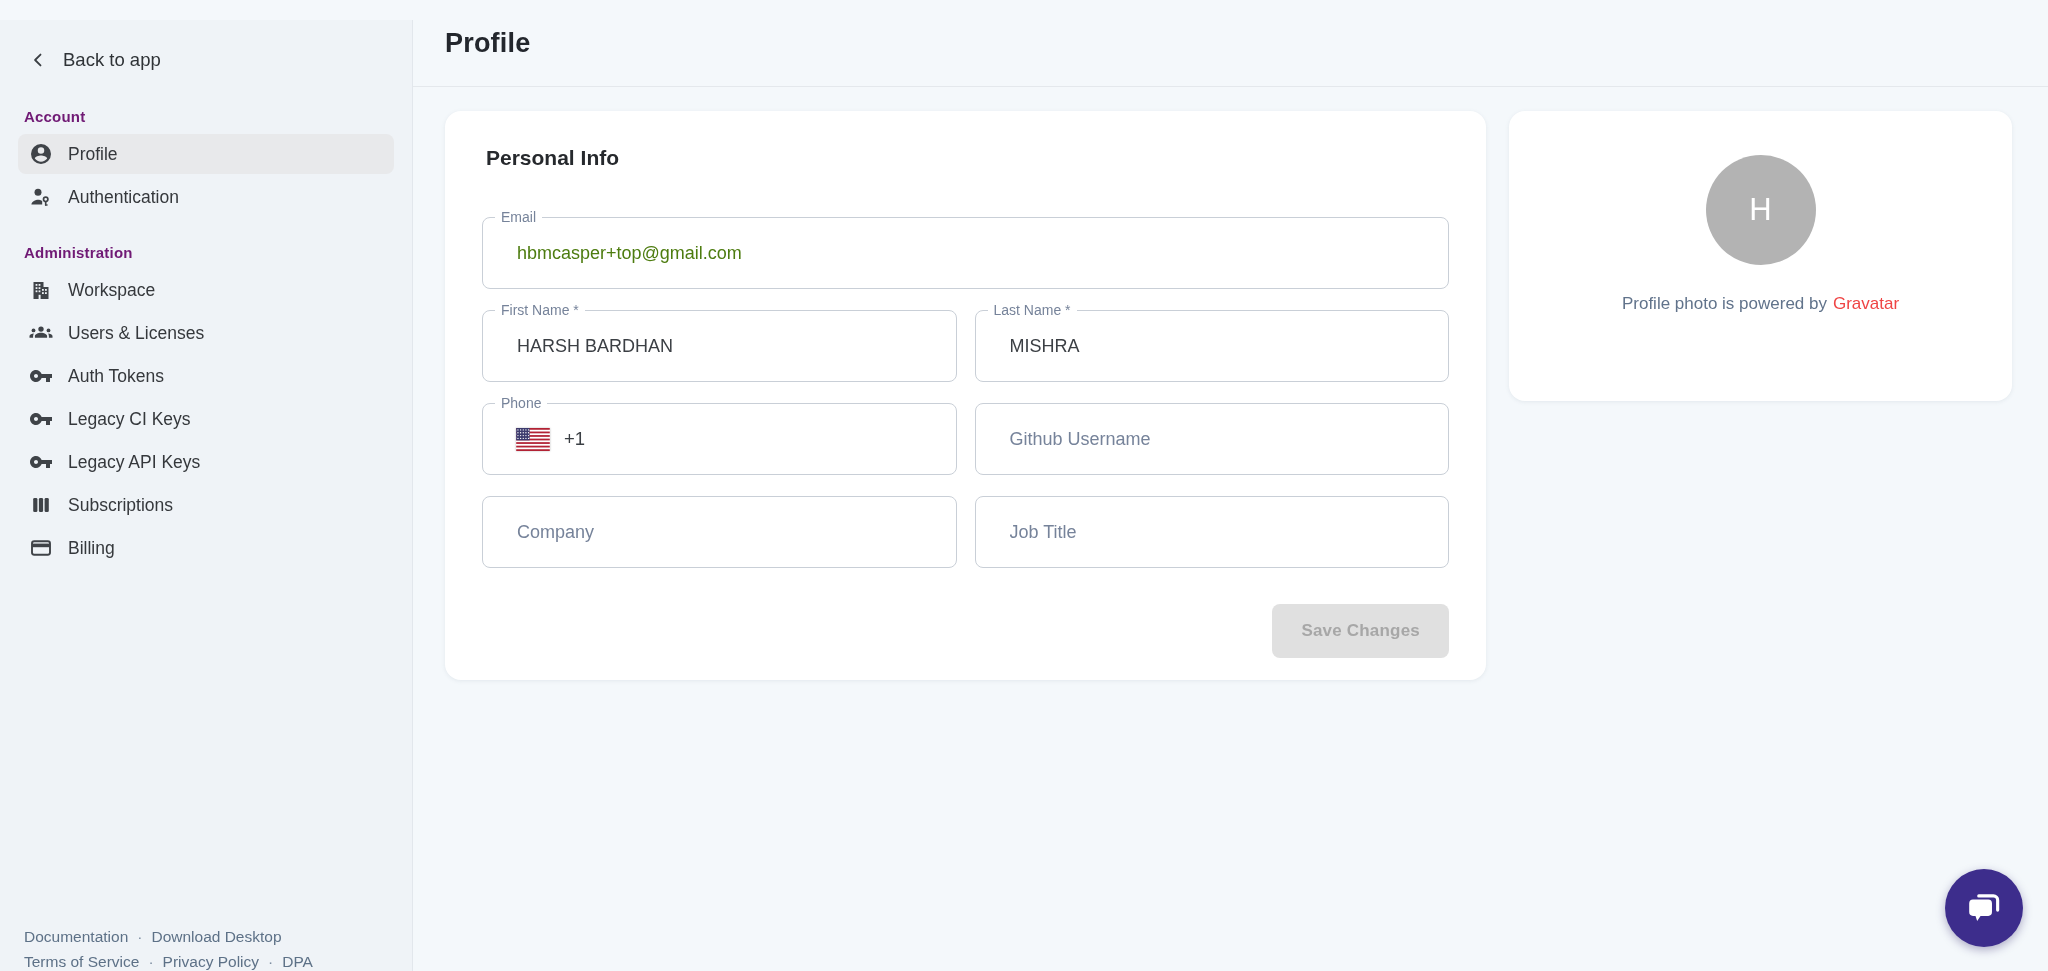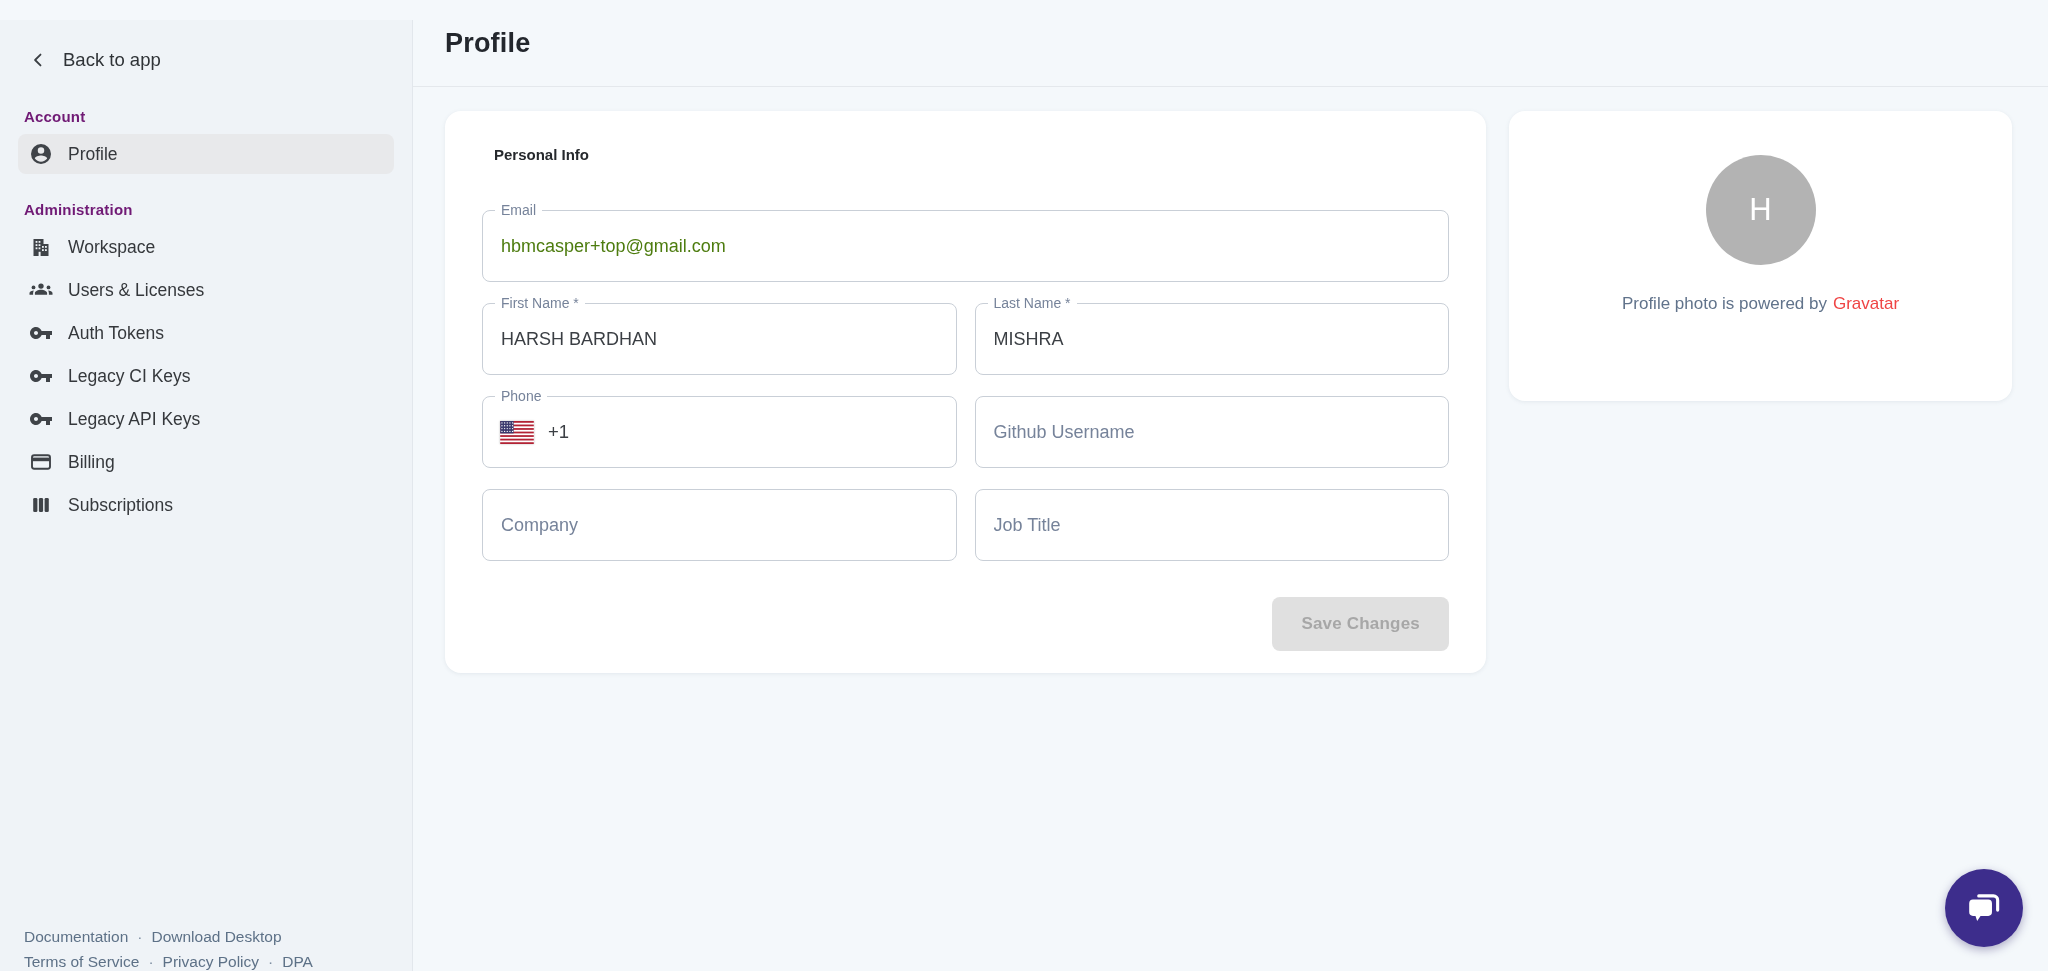--- a/index.html
+++ b/index.html
@@ -30,23 +30,23 @@
   
   .main{flex:1;display:flex;flex-direction:column;background:#f4f8fb;}
   .main-header{height:87px;min-height:87px;box-sizing:border-box;display:flex;align-items:center;
                padding-left:32px;border-bottom:1px solid #e4e8ec;}
   .main-header h1{margin:0;font-size:27px;font-weight:bold;color:#23272d;letter-spacing:.2px;}
   .content{display:flex;align-items:flex-start;gap:23px;padding:24px 36px 0 32px;}
   .card{background:#fff;border-radius:16px;box-shadow:0 1px 4px rgba(80,100,120,.10);}
 
   
   .personal-card{width:1041px;box-sizing:border-box;padding:35px 37px 22px;}
-  .personal-card h2{margin:0 12px 47px;font-size:15px;font-weight:bold;color:#26292d;}
+  .personal-card h2{margin:0 4px 47px;font-size:21px;font-weight:bold;color:#26292d;}
   .field{position:relative;height:72px;box-sizing:border-box;background:#fff;
-         border:1px solid #c9cfd7;border-radius:8px;}
+         border:1px solid #c9cfd7;border-radius:8px;padding-left:16px;}
   .field > label{position:absolute;top:-9px;left:12px;background:#fff;padding:0 6px;
                  font-size:14px;color:#76839a;}
   .field input{width:100%;height:100%;box-sizing:border-box;border:none;outline:none;
                background:transparent;border-radius:8px;padding:0 18px;font-size:18px;
                color:#3b3f44;font-family:inherit;}
   .field input::placeholder{color:#76839a;opacity:1;}
   .field.disabled input{color:#4d7c0f;}
   .row{display:grid;grid-template-columns:1fr 1fr;column-gap:18px;margin-top:21px;}
   .phone-inner{display:flex;align-items:center;height:100%;padding:0 17px;gap:14px;}
   .flag{width:34px;height:23px;box-shadow:0 0 2px rgba(0,0,0,.25);flex:none;cursor:pointer;}
@@ -87,20 +87,32 @@
     <div class="section-title title-account">Account</div>
     <div class="nav">
       <div class="nav-item active">
         <span class="ic">
           <svg width="24" height="24" viewBox="0 0 24 24">
               <path d="M12 2a10 10 0 1 0 0 20 10 10 0 0 0 0-20zm0 3.2a3.25 3.25 0 1 1 0 6.5 3.25 3.25 0 0 1 0-6.5zm0 14.5a7.8 7.8 0 0 1-6.2-3.1c.03-2.05 4.13-3.18 6.2-3.18s6.17 1.13 6.2 3.18a7.8 7.8 0 0 1-6.2 3.1z"></path>
             </svg>
         </span>
         <span>Profile</span>
       </div>
+      <div class="nav-item">
+        <span class="ic">
+          <svg width="24" height="24" viewBox="0 0 24 24">
+            <circle cx="9" cy="7.3" r="3.5"></circle>
+            <path d="M2.4 19.6c0-3.3 4.4-4.9 6.6-4.9 1.2 0 2.9.5 4.2 1.3v3.6H2.4z"></path>
+            <circle cx="16.7" cy="14.3" r="2.2" fill="none" stroke="#3f4348" stroke-width="1.7"></circle>
+            <rect x="15.9" y="16.4" width="1.6" height="4.6" rx=".8"></rect>
+            <rect x="17" y="19.2" width="1.7" height="1.5" rx=".6"></rect>
+          </svg>
+        </span>
+        <span>Authentication</span>
+      </div>
     </div>
 
     <div class="section-title title-admin">Administration</div>
     <div class="nav">
       <div class="nav-item">
         <span class="ic">
           <svg width="24" height="24" viewBox="0 0 24 24">
             <path d="M4.5 21V4h10v5h5v12z"></path>
             <g fill="#eff3f7">
               <rect x="6.6" y="6" width="1.8" height="1.8"></rect>
@@ -153,35 +165,35 @@
         <span class="ic">
           <svg width="24" height="24" viewBox="0 0 24 24">
               <path d="M12.65 10C11.83 7.67 9.61 6 7 6c-3.31 0-6 2.69-6 6s2.69 6 6 6c2.61 0 4.83-1.67 5.65-4H17v4h4v-4h2v-4H12.65zM7 14c-1.1 0-2-.9-2-2s.9-2 2-2 2 .9 2 2-.9 2-2 2z"></path>
             </svg>
         </span>
         <span>Legacy API Keys</span>
       </div>
       <div class="nav-item">
         <span class="ic">
           <svg width="24" height="24" viewBox="0 0 24 24">
-            <rect x="3" y="5.2" width="18" height="13.6" rx="2.2" fill="none" stroke="#3f4348" stroke-width="1.9"></rect>
-            <rect x="3" y="7.6" width="18" height="3.6"></rect>
-          </svg>
-        </span>
-        <span>Billing</span>
-      </div>
-      <div class="nav-item">
-        <span class="ic">
-          <svg width="24" height="24" viewBox="0 0 24 24">
             <rect x="4.2" y="5" width="4.2" height="14" rx="1.3"></rect>
             <rect x="9.9" y="5" width="4.2" height="14" rx="1.3"></rect>
             <rect x="15.6" y="5" width="4.2" height="14" rx="1.3"></rect>
           </svg>
         </span>
         <span>Subscriptions</span>
+      </div>
+      <div class="nav-item">
+        <span class="ic">
+          <svg width="24" height="24" viewBox="0 0 24 24">
+            <rect x="3" y="5.2" width="18" height="13.6" rx="2.2" fill="none" stroke="#3f4348" stroke-width="1.9"></rect>
+            <rect x="3" y="7.6" width="18" height="3.6"></rect>
+          </svg>
+        </span>
+        <span>Billing</span>
       </div>
     </div>
 
     <div class="sidebar-footer">
       <div class="footer-row">
         <a>Documentation</a><span class="sep">·</span><a>Download Desktop</a>
       </div>
       <div class="footer-row">
         <a>Terms of Service</a><span class="sep">·</span><a>Privacy Policy</a><span class="sep">·</span><a>DPA</a>
       </div>

